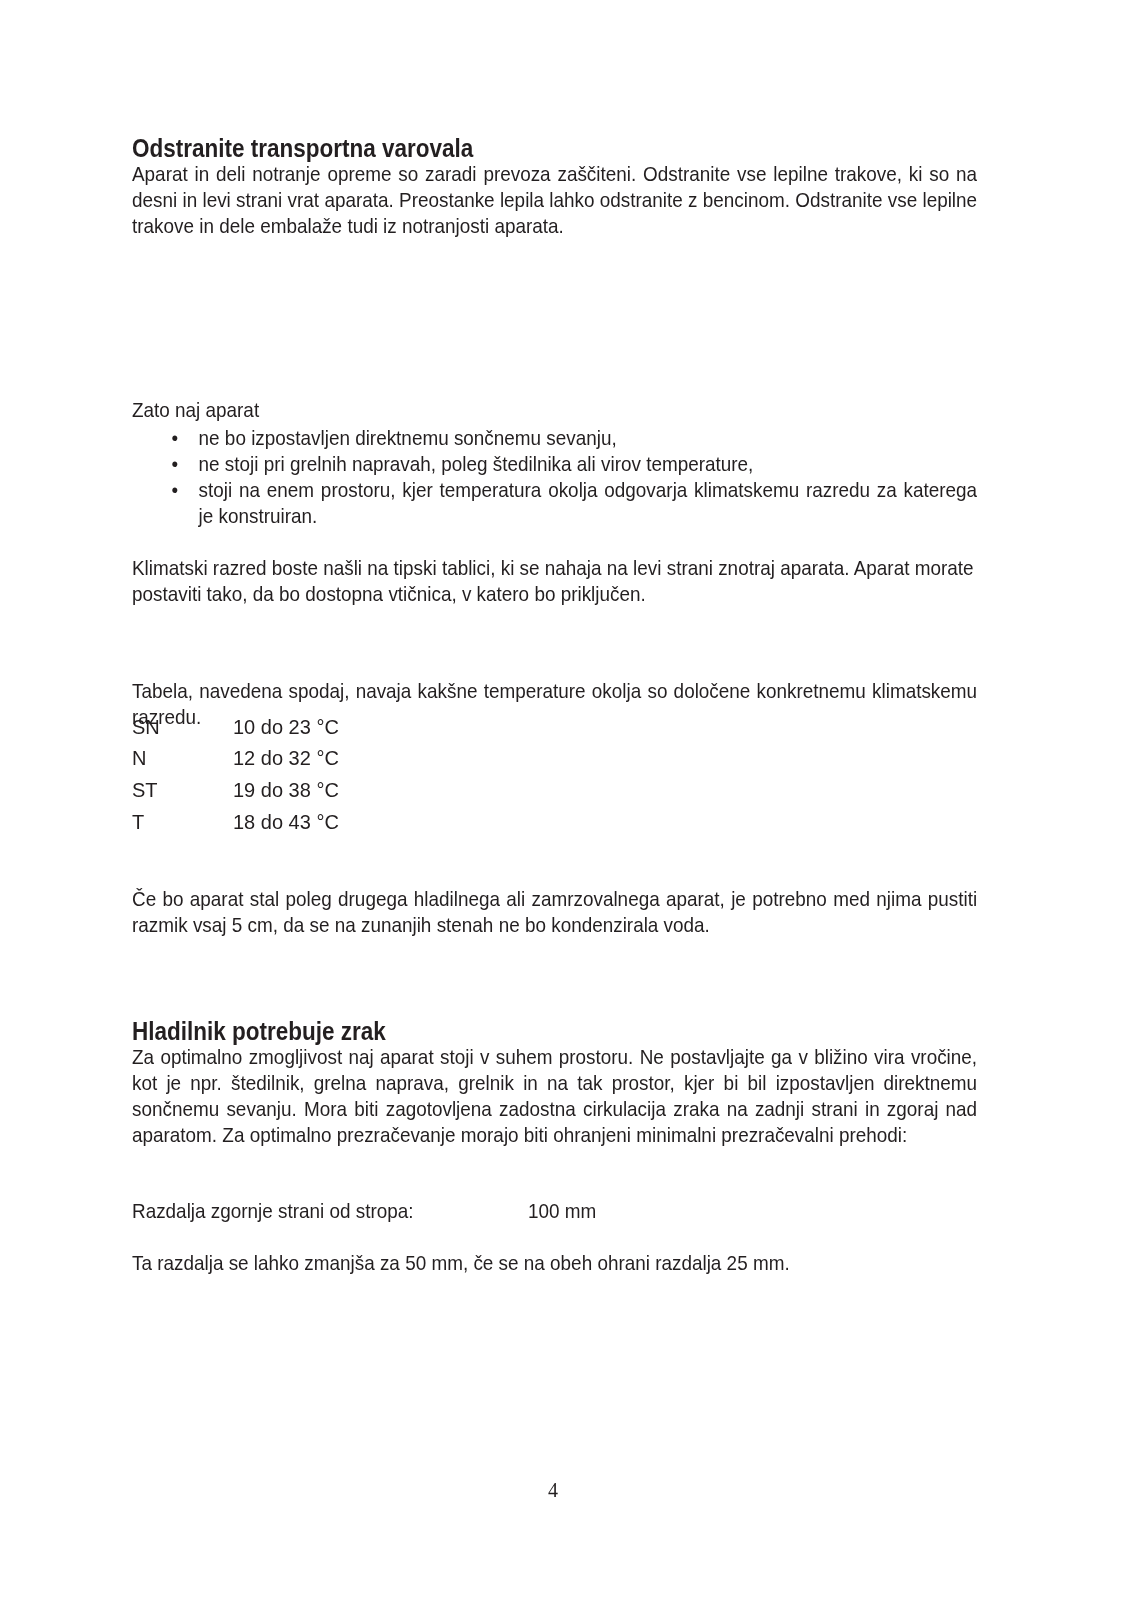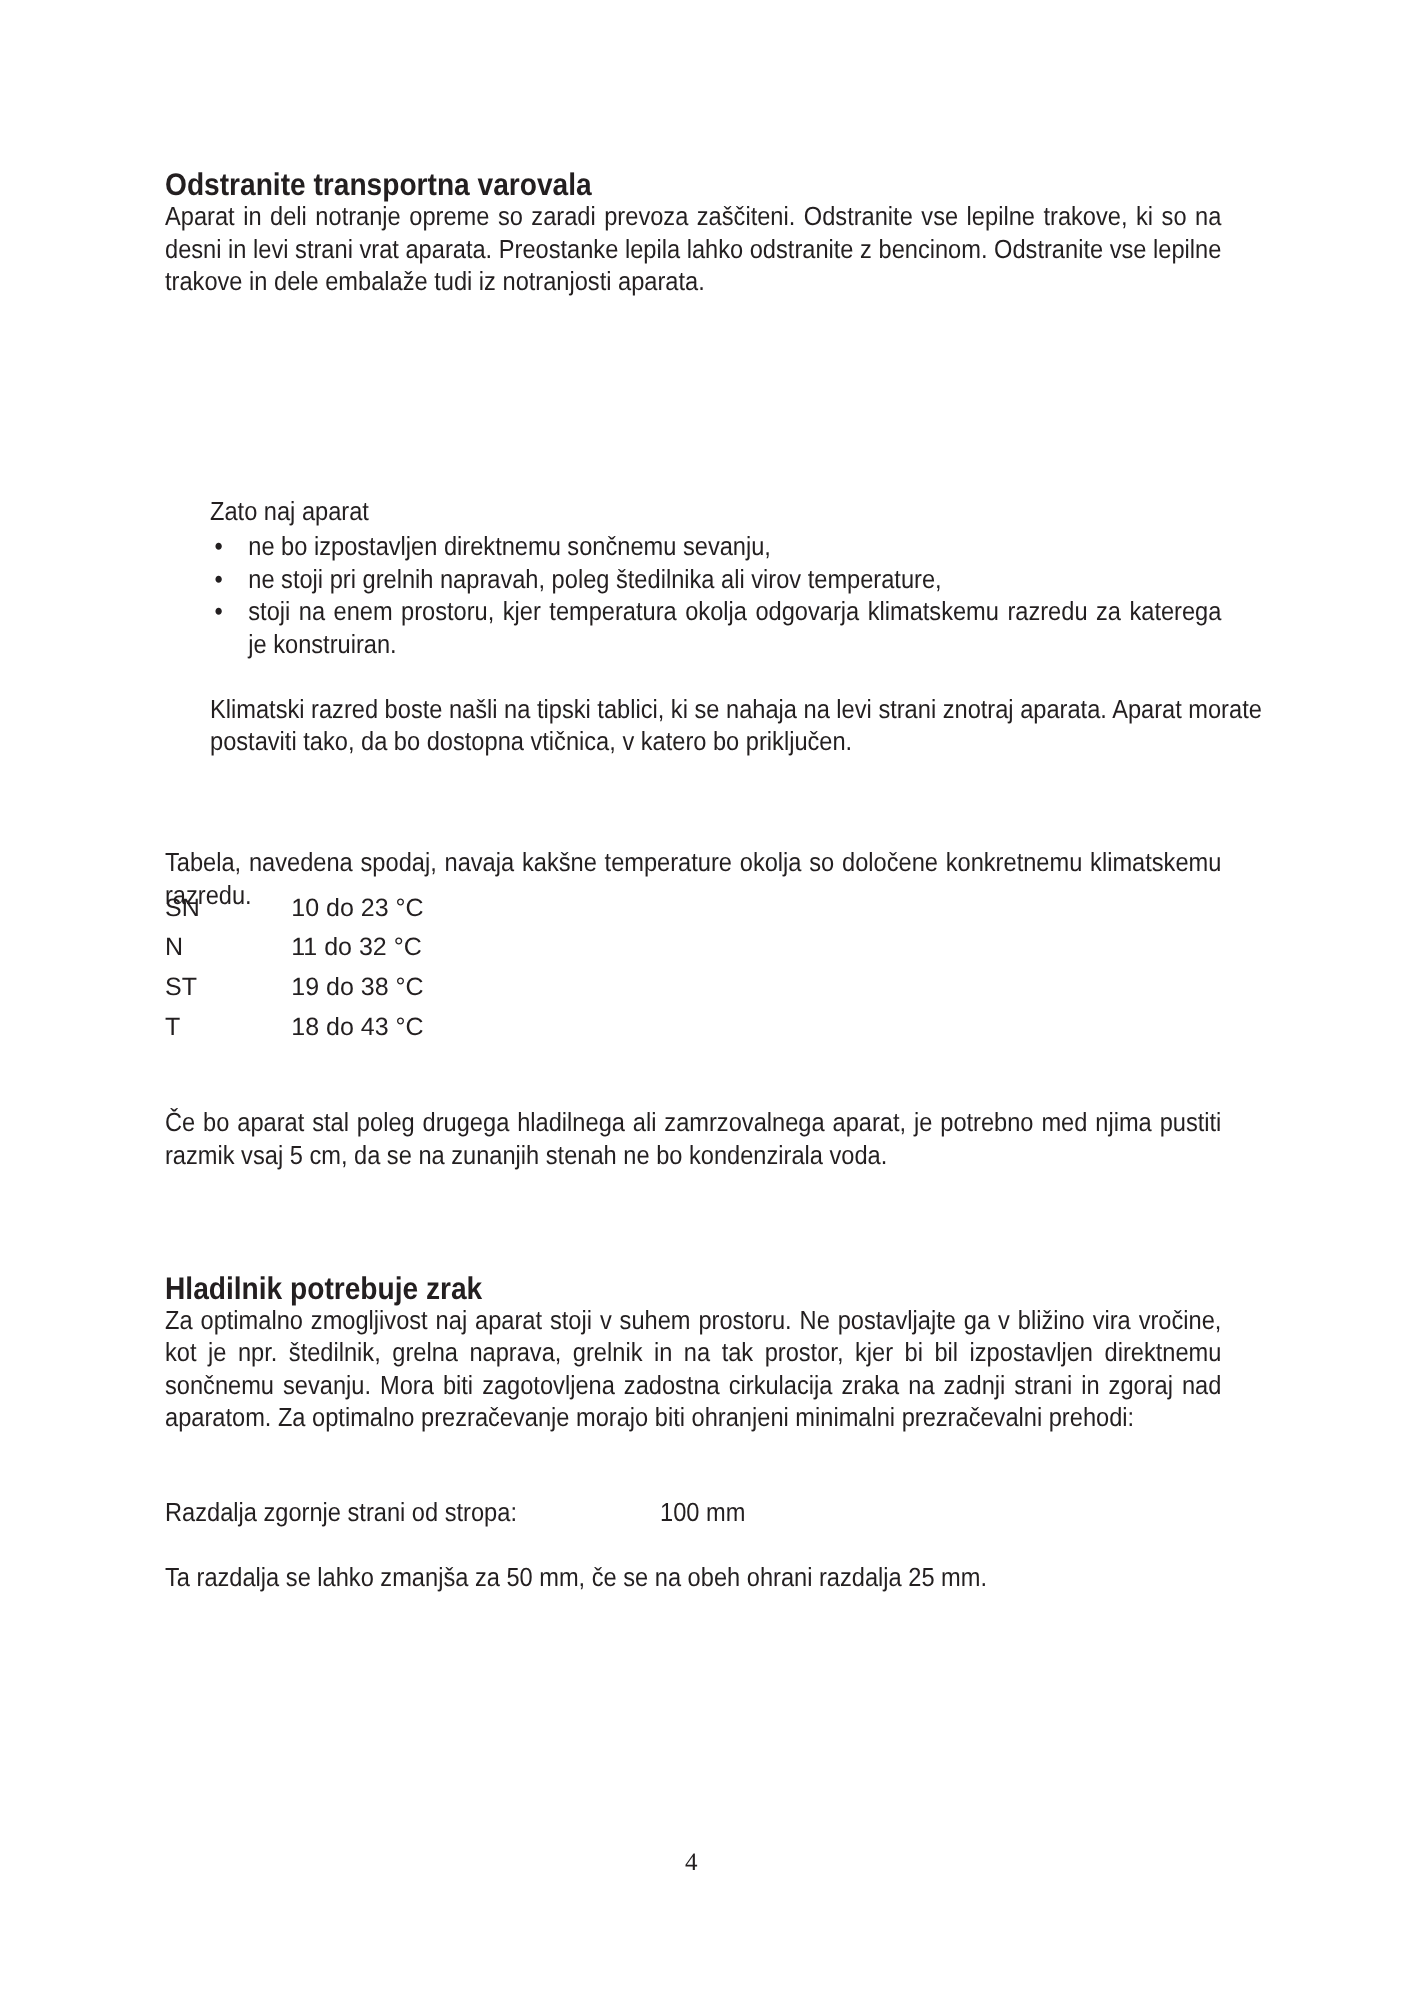--- a/index.html
+++ b/index.html
@@ -44,57 +44,57 @@
 <div class="page">
 
   <div class="block" style="top:133px;">
     <h2 class="heading">Odstranite transportna varovala</h2>
   </div>
   <div class="block" style="top:161px;">
     <p class="narrow just">Aparat in deli notranje opreme so zaradi prevoza zaščiteni. Odstranite vse lepilne trakove, ki so na desni in levi strani vrat aparata. Preostanke lepila lahko odstranite z bencinom. Odstranite vse lepilne trakove in dele embalaže tudi iz notranjosti aparata.</p>
   </div>
 
 
-  <div class="block" style="top:397px;margin-left:36px;">
+  <div class="block" style="top:397px;">
     <p class="narrow">Zato naj aparat</p>
   </div>
 
   <div class="block" style="top:425px;">
     <ul class="bullets narrow just">
       <li>
         <span class="dot">•</span>
         <span class="txt">ne bo izpostavljen direktnemu sončnemu sevanju,</span>
       </li>
       <li>
         <span class="dot">•</span>
         <span class="txt">ne stoji pri grelnih napravah, poleg štedilnika ali virov temperature,</span>
       </li>
       <li>
         <span class="dot">•</span>
         <span class="txt">stoji na enem prostoru, kjer temperatura okolja odgovarja klimatskemu razredu za katerega je konstruiran.</span>
       </li>
     </ul>
   </div>
 
-  <div class="block" style="top:555px;margin-left:36px;">
+  <div class="block" style="top:555px;">
     <p class="narrow">Klimatski razred boste našli na tipski tablici, ki se nahaja na levi strani znotraj aparata. Aparat morate postaviti tako, da bo dostopna vtičnica, v katero bo priključen.</p>
   </div>
 
   <div class="block" style="top:633px;margin-top:45px;">
     <p class="narrow just">Tabela, navedena spodaj, navaja kakšne temperature okolja so določene konkretnemu klimatskemu razredu.</p>
   </div>
 
   <div>
     <div class="climate-row" style="top:715px;">
       <span class="cls">SN</span>
       <span class="rng">10 do 23 °C</span>
     </div>
     <div class="climate-row" style="top:746px;">
       <span class="cls">N</span>
-      <span class="rng">11 do 32 °C</span>
+      <span class="rng">12 do 32 °C</span>
     </div>
     <div class="climate-row" style="top:778px;">
       <span class="cls">ST</span>
       <span class="rng">19 do 38 °C</span>
     </div>
     <div class="climate-row" style="top:810px;">
       <span class="cls">T</span>
       <span class="rng">18 do 43 °C</span>
     </div>
   </div>

